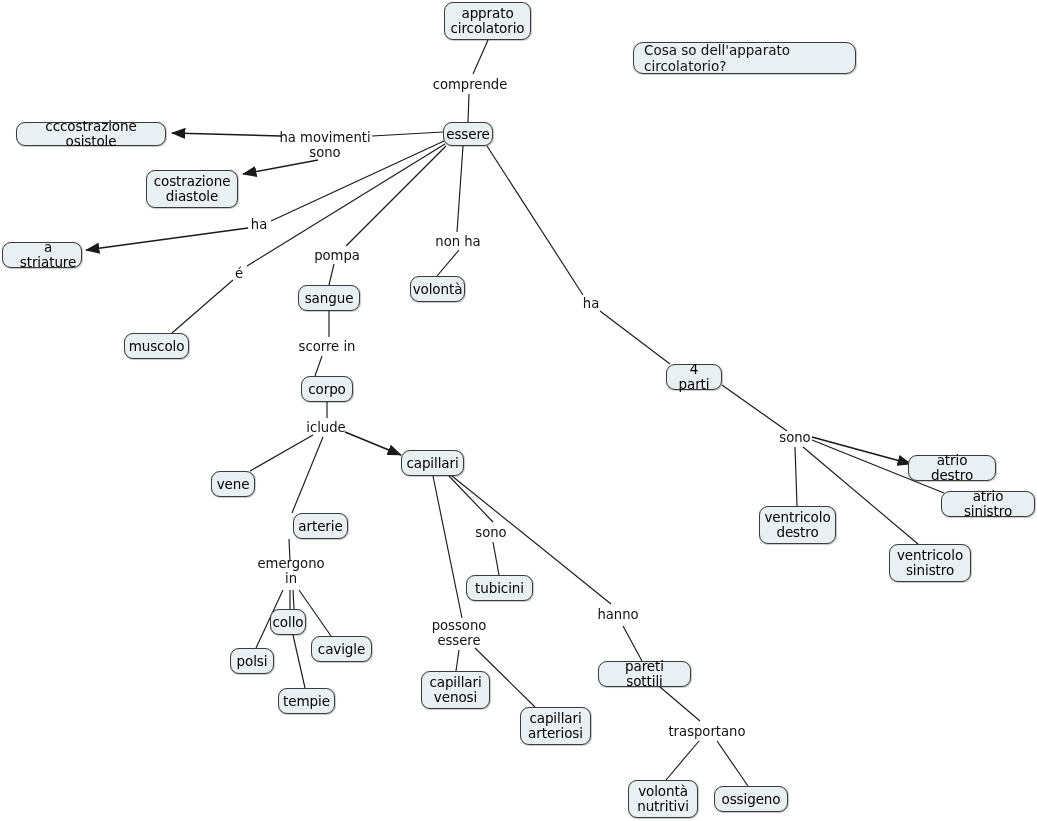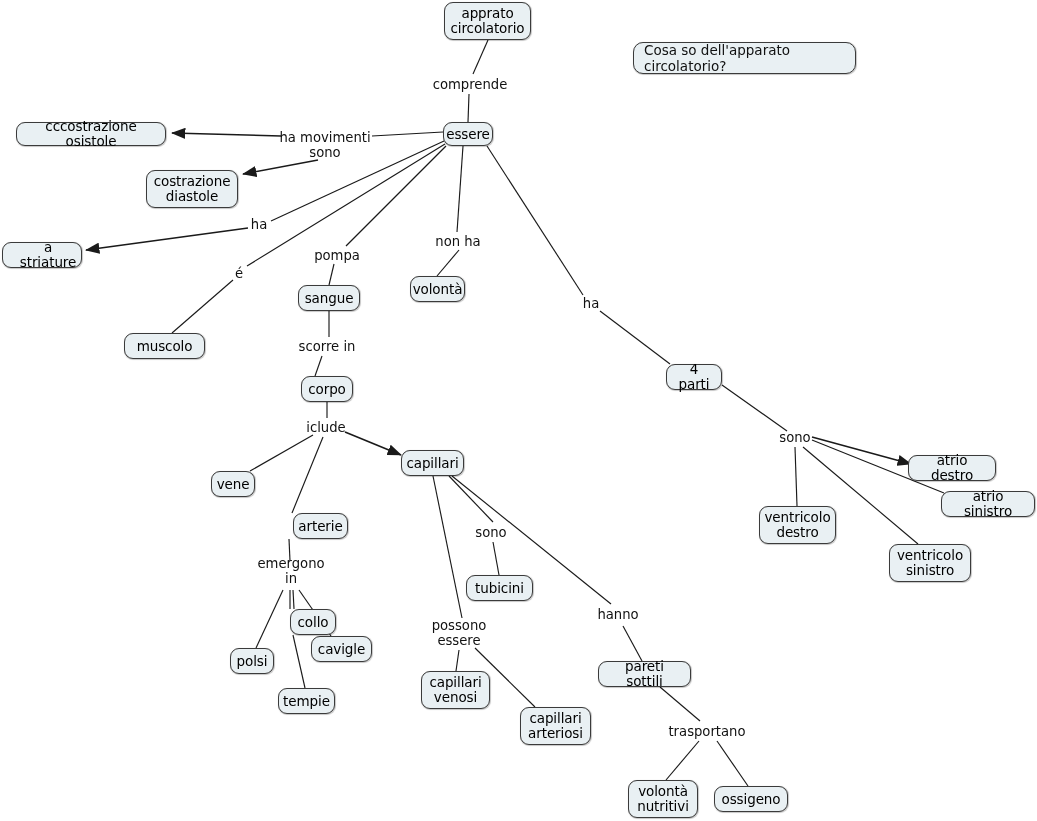--- a/index.html
+++ b/index.html
@@ -138,27 +138,27 @@
   </svg>
 
   <div id="node-layer">
       <div class="node-box" style="left: 444px; top: 2px; width: 87px; height: 38px;">apprato
 circolatorio</div>
       <div class="node-box" style="left: 443px; top: 122px; width: 50px; height: 24px;">essere</div>
       <div class="node-box" style="left: 16px; top: 122px; width: 150px; height: 24px;">cccostrazione osistole</div>
       <div class="node-box" style="left: 146px; top: 170px; width: 92px; height: 38px;">costrazione
 diastole</div>
       <div class="node-box" style="left: 2px; top: 242px; width: 80px; height: 26px; padding-left: 19px;">a striature</div>
-      <div class="node-box" style="left: 124px; top: 333px; width: 81px; height: 26px;">muscolo</div>
+      <div class="node-box" style="left: 124px; top: 333px; width: 65px; height: 26px;">muscolo</div>
       <div class="node-box" style="left: 298px; top: 285px; width: 62px; height: 26px;">sangue</div>
       <div class="node-box" style="left: 410px; top: 276px; width: 55px; height: 26px;">volontà</div>
       <div class="node-box" style="left: 301px; top: 376px; width: 52px; height: 26px;">corpo</div>
       <div class="node-box" style="left: 211px; top: 471px; width: 44px; height: 26px;">vene</div>
       <div class="node-box" style="left: 261px; top: 513px; width: 55px; height: 26px; margin-left: 32px;">arterie</div>
-      <div class="node-box" style="left: 270px; top: 609px; width: 46px; height: 26px; margin-left: 20px;">collo</div>
+      <div class="node-box" style="left: 270px; top: 609px; width: 36px; height: 26px;">collo</div>
       <div class="node-box" style="left: 230px; top: 648px; width: 44px; height: 26px;">polsi</div>
       <div class="node-box" style="left: 311px; top: 636px; width: 61px; height: 26px;">cavigle</div>
       <div class="node-box" style="left: 278px; top: 688px; width: 57px; height: 26px;">tempie</div>
       <div class="node-box" style="left: 401px; top: 450px; width: 63px; height: 26px;">capillari</div>
       <div class="node-box" style="left: 466px; top: 575px; width: 67px; height: 26px;">tubicini</div>
       <div class="node-box" style="left: 421px; top: 671px; width: 69px; height: 38px;">capillari
 venosi</div>
       <div class="node-box" style="left: 520px; top: 707px; width: 71px; height: 38px;">capillari
 arteriosi</div>
       <div class="node-box" style="left: 598px; top: 661px; width: 93px; height: 26px;">pareti sottili</div>

